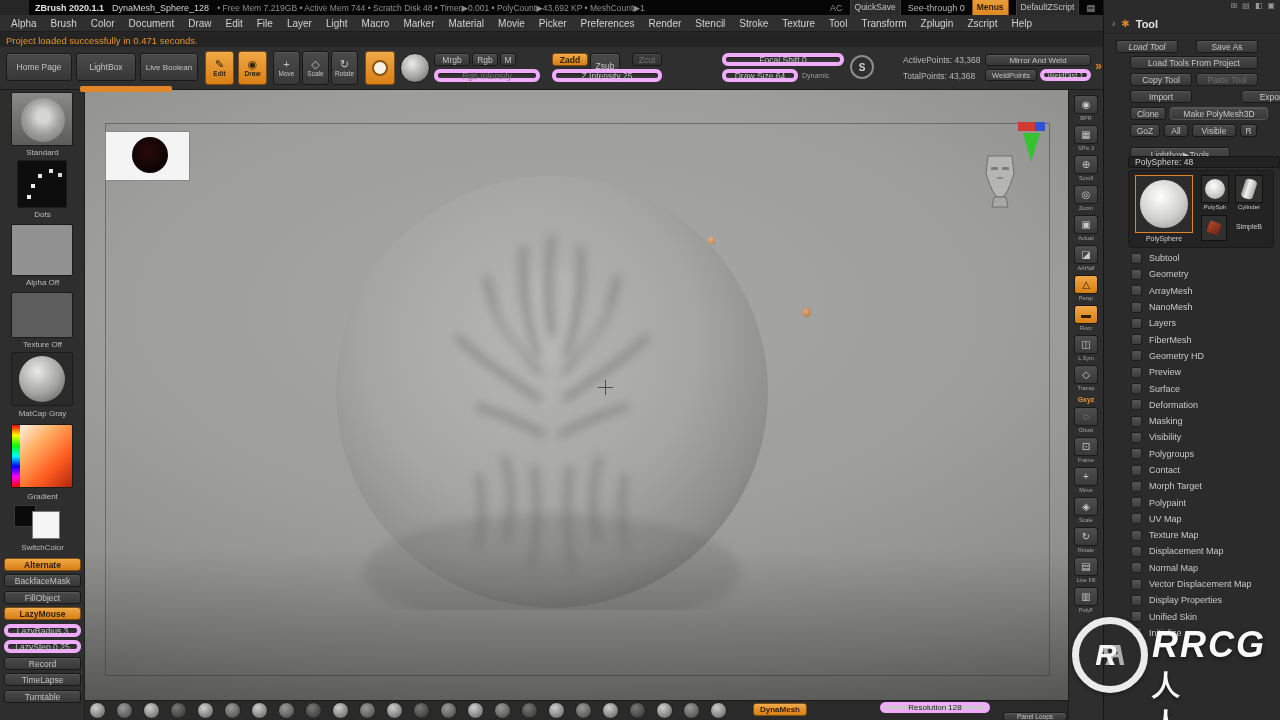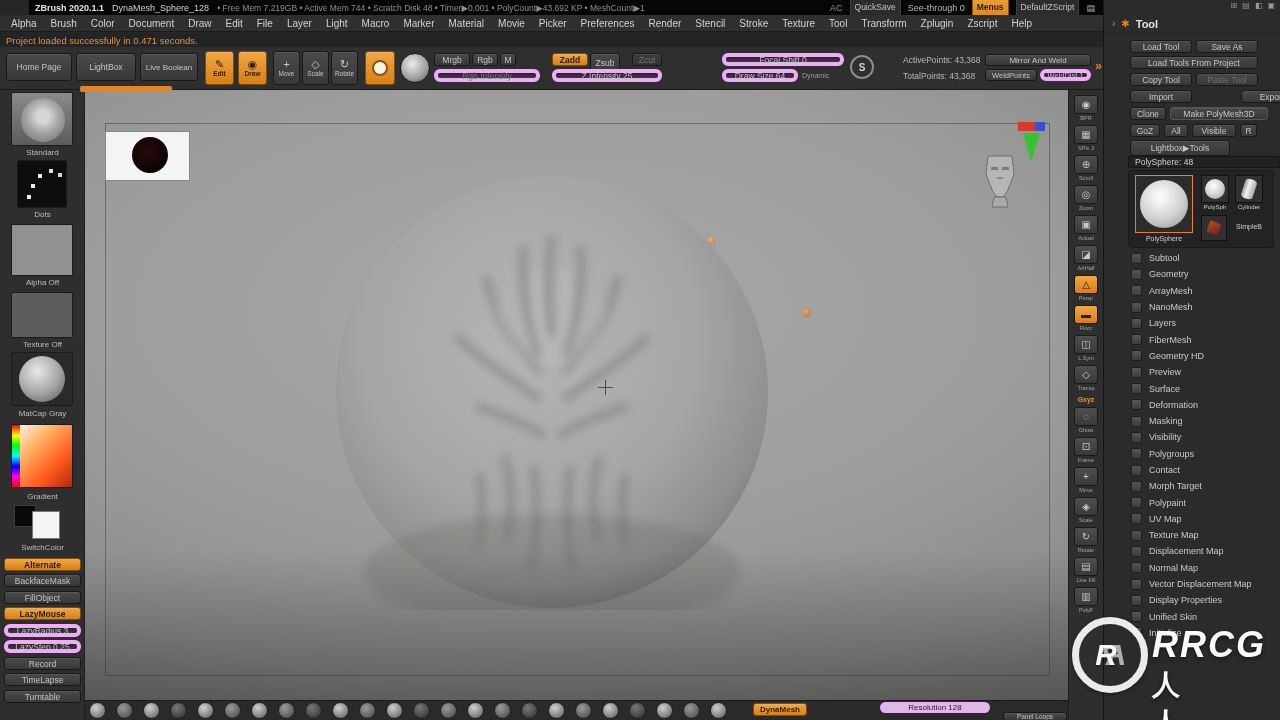--- a/index.html
+++ b/index.html
@@ -156,21 +156,21 @@
       <span style="width:16px;height:16px;border-radius:50%;background:#f7f2e8;border:2px solid #8a5510;"></span>
     </div>
     <div style="position:absolute;left:400px;top:6px;width:30px;height:30px;border-radius:50%;background:radial-gradient(circle at 40% 35%, #ececea, #9d9d9b 60%, #565654);border:1px solid #1c1c1c;"></div>
 
     <div class="b" style="left:434px;top:6px;width:36px;height:13px;">Mrgb</div>
     <div class="b" style="left:472px;top:6px;width:26px;height:13px;">Rgb</div>
     <div class="b" style="left:500px;top:6px;width:16px;height:13px;">M</div>
     <div class="sl dim" style="left:434px;top:22px;width:106px;height:13px;color:#767676;">Rgb Intensity</div>
 
     <div class="b or" style="left:552px;top:6px;width:36px;height:13px;">Zadd</div>
-    <div class="b" style="left:590px;top:6px;width:30px;height:19px;">Zsub</div>
+    <div class="b" style="left:590px;top:6px;width:30px;height:26px;">Zsub</div>
     <div class="b dim" style="left:632px;top:6px;width:30px;height:13px;">Zcut</div>
     <div class="sl" style="left:552px;top:22px;width:110px;height:13px;">Z Intensity 25</div>
 
     <div class="sl" style="left:722px;top:6px;width:122px;height:13px;">Focal Shift 0</div>
     <div class="sl" style="left:722px;top:22px;width:76px;height:13px;">Draw Size 64</div>
     <span style="position:absolute;left:802px;top:25px;font-size:7px;color:#9a9a9a;">Dynamic</span>
 
     <div style="position:absolute;left:850px;top:8px;width:24px;height:24px;border-radius:50%;border:2px solid #8d8d8d;background:#2f2f2f;display:flex;align-items:center;justify-content:center;font-size:10px;font-weight:bold;color:#d0d0d0;">S</div>
 
     <span style="position:absolute;left:903px;top:8px;font-size:8.5px;color:#b8b8b8;">ActivePoints: 43,368</span>
@@ -404,34 +404,34 @@
       <span>▤</span>
       <span>◧</span>
       <span>▣</span>
     </div>
     <div class="tp-head">
       <span style="color:#9a9a9a;font-size:10px;">›</span>
       <span style="color:#e08628;font-size:10px;">✱</span>
       <span class="t">Tool</span>
     </div>
 
-    <div class="pb" style="left:26px;top:40px;width:62px;height:13px;">Load Tool</div>
+    <div class="pb" style="left:12px;top:40px;width:62px;height:13px;font-style:italic;">Load Tool</div>
     <div class="pb" style="left:92px;top:40px;width:62px;height:13px;">Save As</div>
     <div class="pb" style="left:26px;top:56px;width:128px;height:13px;">Load Tools From Project</div>
     <div class="pb" style="left:26px;top:73px;width:62px;height:13px;">Copy Tool</div>
     <div class="pb dim" style="left:92px;top:73px;width:62px;height:13px;">Paste Tool</div>
     <div class="pb" style="left:26px;top:90px;width:62px;height:13px;">Import</div>
     <div class="pb" style="left:92px;top:90px;width:62px;height:13px;margin-left:45px;">Export</div>
     <div class="pb" style="left:26px;top:107px;width:36px;height:13px;">Clone</div>
     <div class="pb" style="left:66px;top:107px;width:98px;height:13px;border-color:#555;">Make PolyMesh3D</div>
     <div class="pb" style="left:26px;top:124px;width:30px;height:13px;">GoZ</div>
     <div class="pb" style="left:60px;top:124px;width:24px;height:13px;">All</div>
     <div class="pb" style="left:88px;top:124px;width:44px;height:13px;">Visible</div>
     <div class="pb" style="left:136px;top:124px;width:17px;height:13px;">R</div>
-    <div class="pb" style="left:26px;top:140px;width:100px;height:16px;">Lightbox▶Tools</div>
+    <div class="pb" style="left:26px;top:147px;width:100px;height:16px;">Lightbox▶Tools</div>
     <div class="curbar" style="left:24px;top:156px;width:152px;height:12px;">PolySphere: 48</div>
 
     <div class="thumbarea">
       <div class="tthumb" style="left:6px;top:4px;width:58px;height:58px;background:#2c2c2c;border:1px solid #e08628;">
         <div style="width:48px;height:48px;border-radius:50%;background:radial-gradient(circle at 42% 35%, #ffffff, #cfcfcd 55%, #8e8e8c 100%);"></div>
       </div>
       <div class="tt-lbl" style="left:6px;top:64px;width:58px;">PolySphere</div>
       <div class="tthumb" style="left:72px;top:4px;width:28px;height:28px;">
         <div style="width:20px;height:20px;border-radius:50%;background:radial-gradient(circle at 42% 35%, #ffffff, #c9c9c7 60%, #8a8a88 100%);"></div>
       </div>

